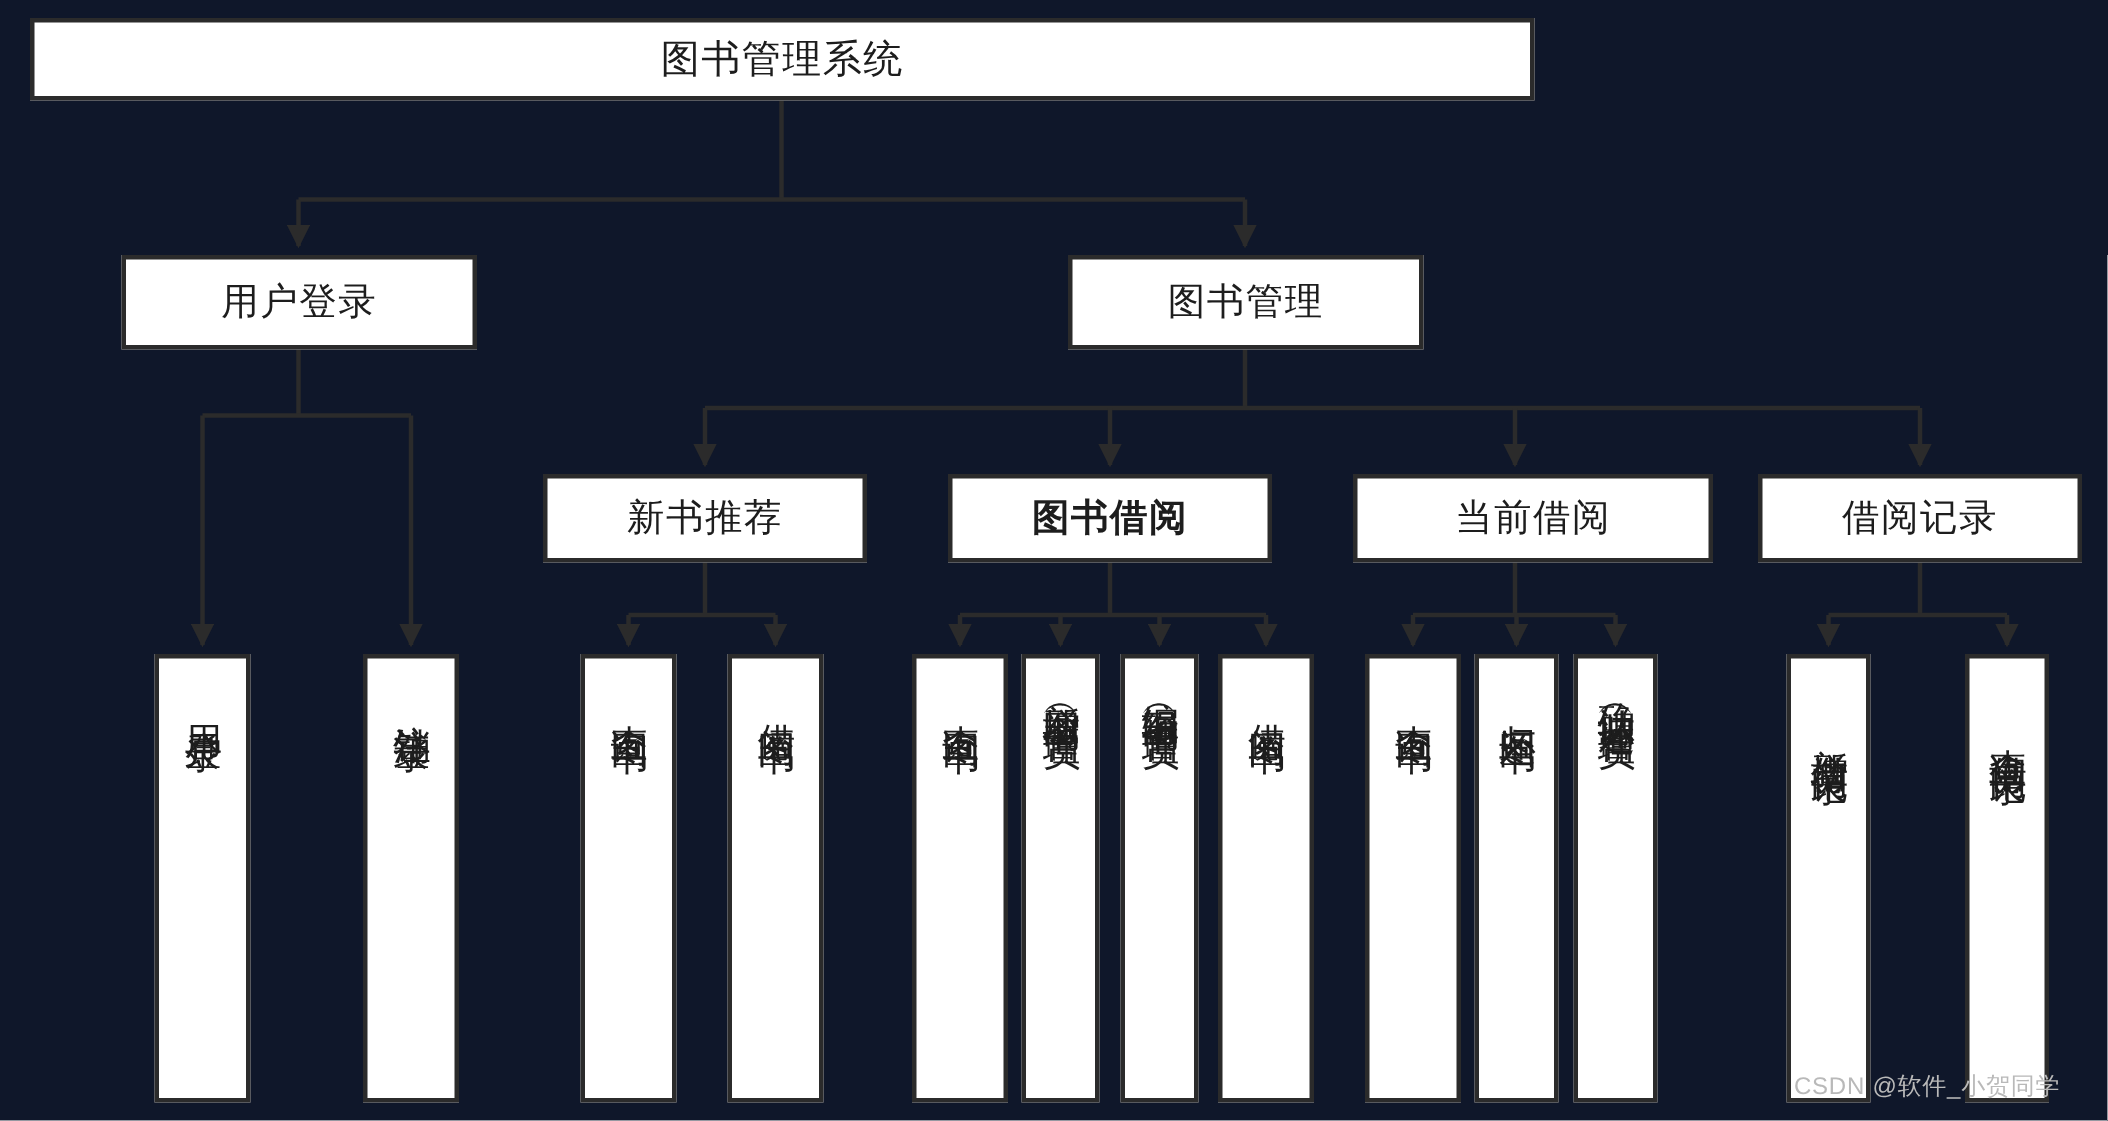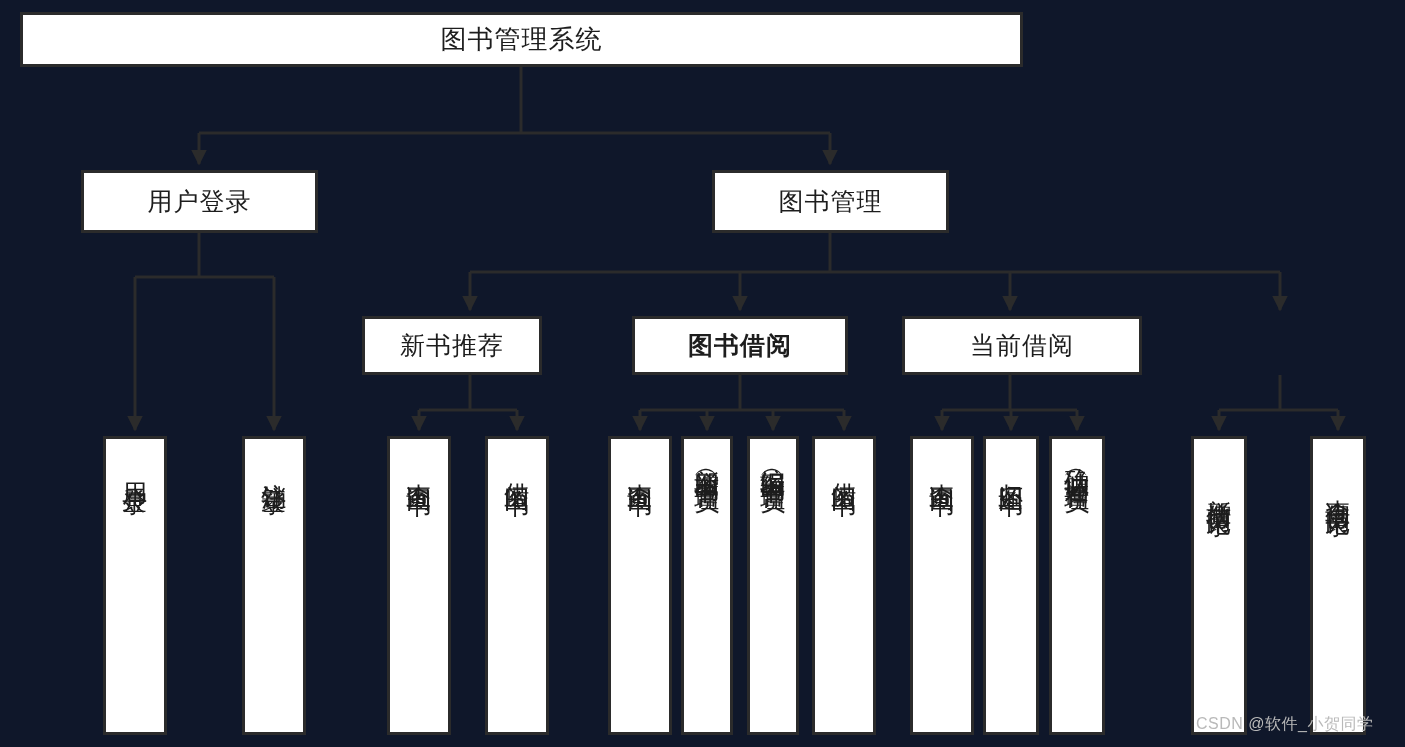--- a/index.html
+++ b/index.html
@@ -136,29 +136,32 @@
     <span class="label">图书管理系统</span>
   </div>
 
   <div class="node h" style="left:81px; top:170px; width:237px; height:63px;">
     <span class="label">用户登录</span>
   </div>
   <div class="node h" style="left:712px; top:170px; width:237px; height:63px;">
     <span class="label">图书管理</span>
   </div>
 
-  <div class="node h" style="left:362px; top:316px; width:180px; height:59px;">
+  <div class="node h" style="left:362px; top:316px; width:216px; height:59px;">
     <span class="label">新书推荐</span>
   </div>
   <div class="node h" style="left:632px; top:316px; width:216px; height:59px;font-weight:bold;">
     <span class="label">图书借阅</span>
   </div>
   <div class="node h" style="left:902px; top:316px; width:240px; height:59px;">
     <span class="label">当前借阅</span>
   </div>
+  <div class="node h" style="left:1172px; top:316px; width:216px; height:59px;">
+    <span class="label">借阅记录</span>
+  </div>
 
   <div class="node v" style="left:103px; top:436px; width:64px; height:299px;">
     <span class="label">用户登录</span>
   </div>
   <div class="node v" style="left:242px; top:436px; width:64px; height:299px;">
     <span class="label">注销登录</span>
   </div>
 
   <div class="node v" style="left:387px; top:436px; width:64px; height:299px;">
     <span class="label">查询图书</span>

